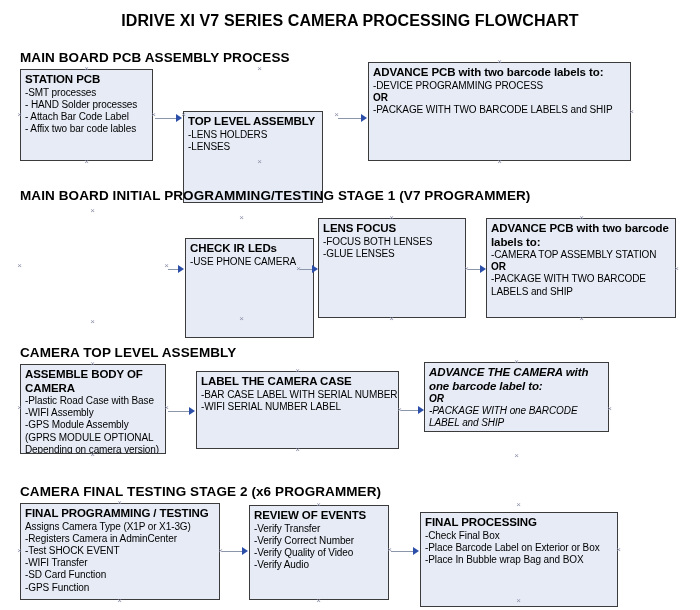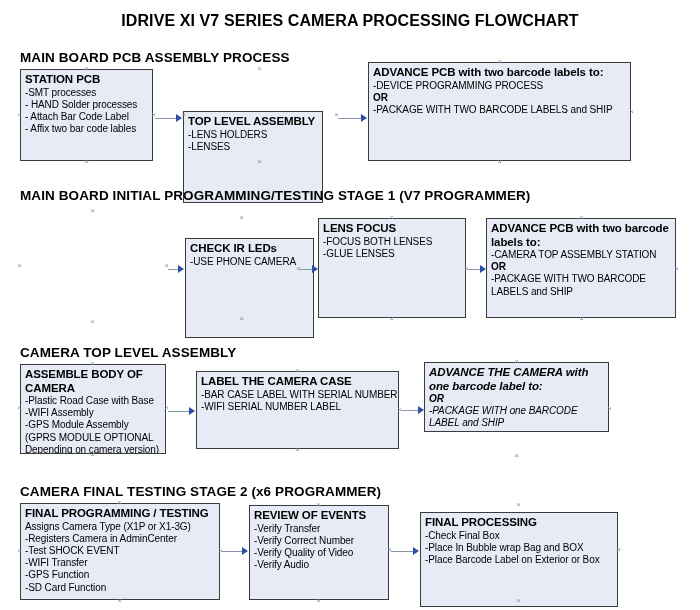--- a/index.html
+++ b/index.html
@@ -220,22 +220,22 @@
   <div class="handle" style="left:606px; top:405px;"></div>
 
   <div class="section-header" style="left:20px; top:484px;">CAMERA FINAL TESTING STAGE 2 (x6 PROGRAMMER)</div>
 
   <div class="box" style="left:20px; top:503px; width:200px; height:97px;">
     <div class="hd">FINAL PROGRAMMING / TESTING</div>
     <div class="ln">Assigns Camera Type (X1P or X1-3G)</div>
     <div class="ln">-Registers Camera in AdminCenter</div>
     <div class="ln">-Test SHOCK EVENT</div>
     <div class="ln">-WIFI Transfer</div>
+    <div class="ln">-SD Card Function</div>
     <div class="ln">-GPS Function</div>
-    <div class="ln">-SD Card Function</div>
   </div>
   <div class="handle" style="left:116px; top:499px;"></div>
   <div class="handle" style="left:116px; top:597px;"></div>
   <div class="handle" style="left:16px; top:547px;"></div>
   <div class="handle" style="left:217px; top:547px;"></div>
 
   <div class="conn" style="left:222px; top:551px; width:23px;"></div>
   <div class="arrow" style="left:242px; top:547px;"></div>
 
   <div class="box" style="left:249px; top:505px; width:140px; height:95px;">
@@ -248,20 +248,20 @@
   <div class="handle" style="left:315px; top:501px;"></div>
   <div class="handle" style="left:315px; top:597px;"></div>
   <div class="handle" style="left:386px; top:546px;"></div>
 
   <div class="conn" style="left:391px; top:551px; width:25px;"></div>
   <div class="arrow" style="left:413px; top:547px;"></div>
 
   <div class="box" style="left:420px; top:512px; width:198px; height:95px;">
     <div class="hd">FINAL PROCESSING</div>
     <div class="ln"> -Check Final Box</div>
+    <div class="ln">-Place Barcode Label on Exterior or Box</div>
     <div class="ln">-Place In Bubble wrap Bag and BOX</div>
-    <div class="ln">-Place Barcode Label on Exterior or Box</div>
   </div>
   <div class="handle" style="left:515px; top:501px;"></div>
   <div class="handle" style="left:515px; top:597px;"></div>
   <div class="handle" style="left:615px; top:546px;"></div>
 
 </div>
 
 </body></html>

